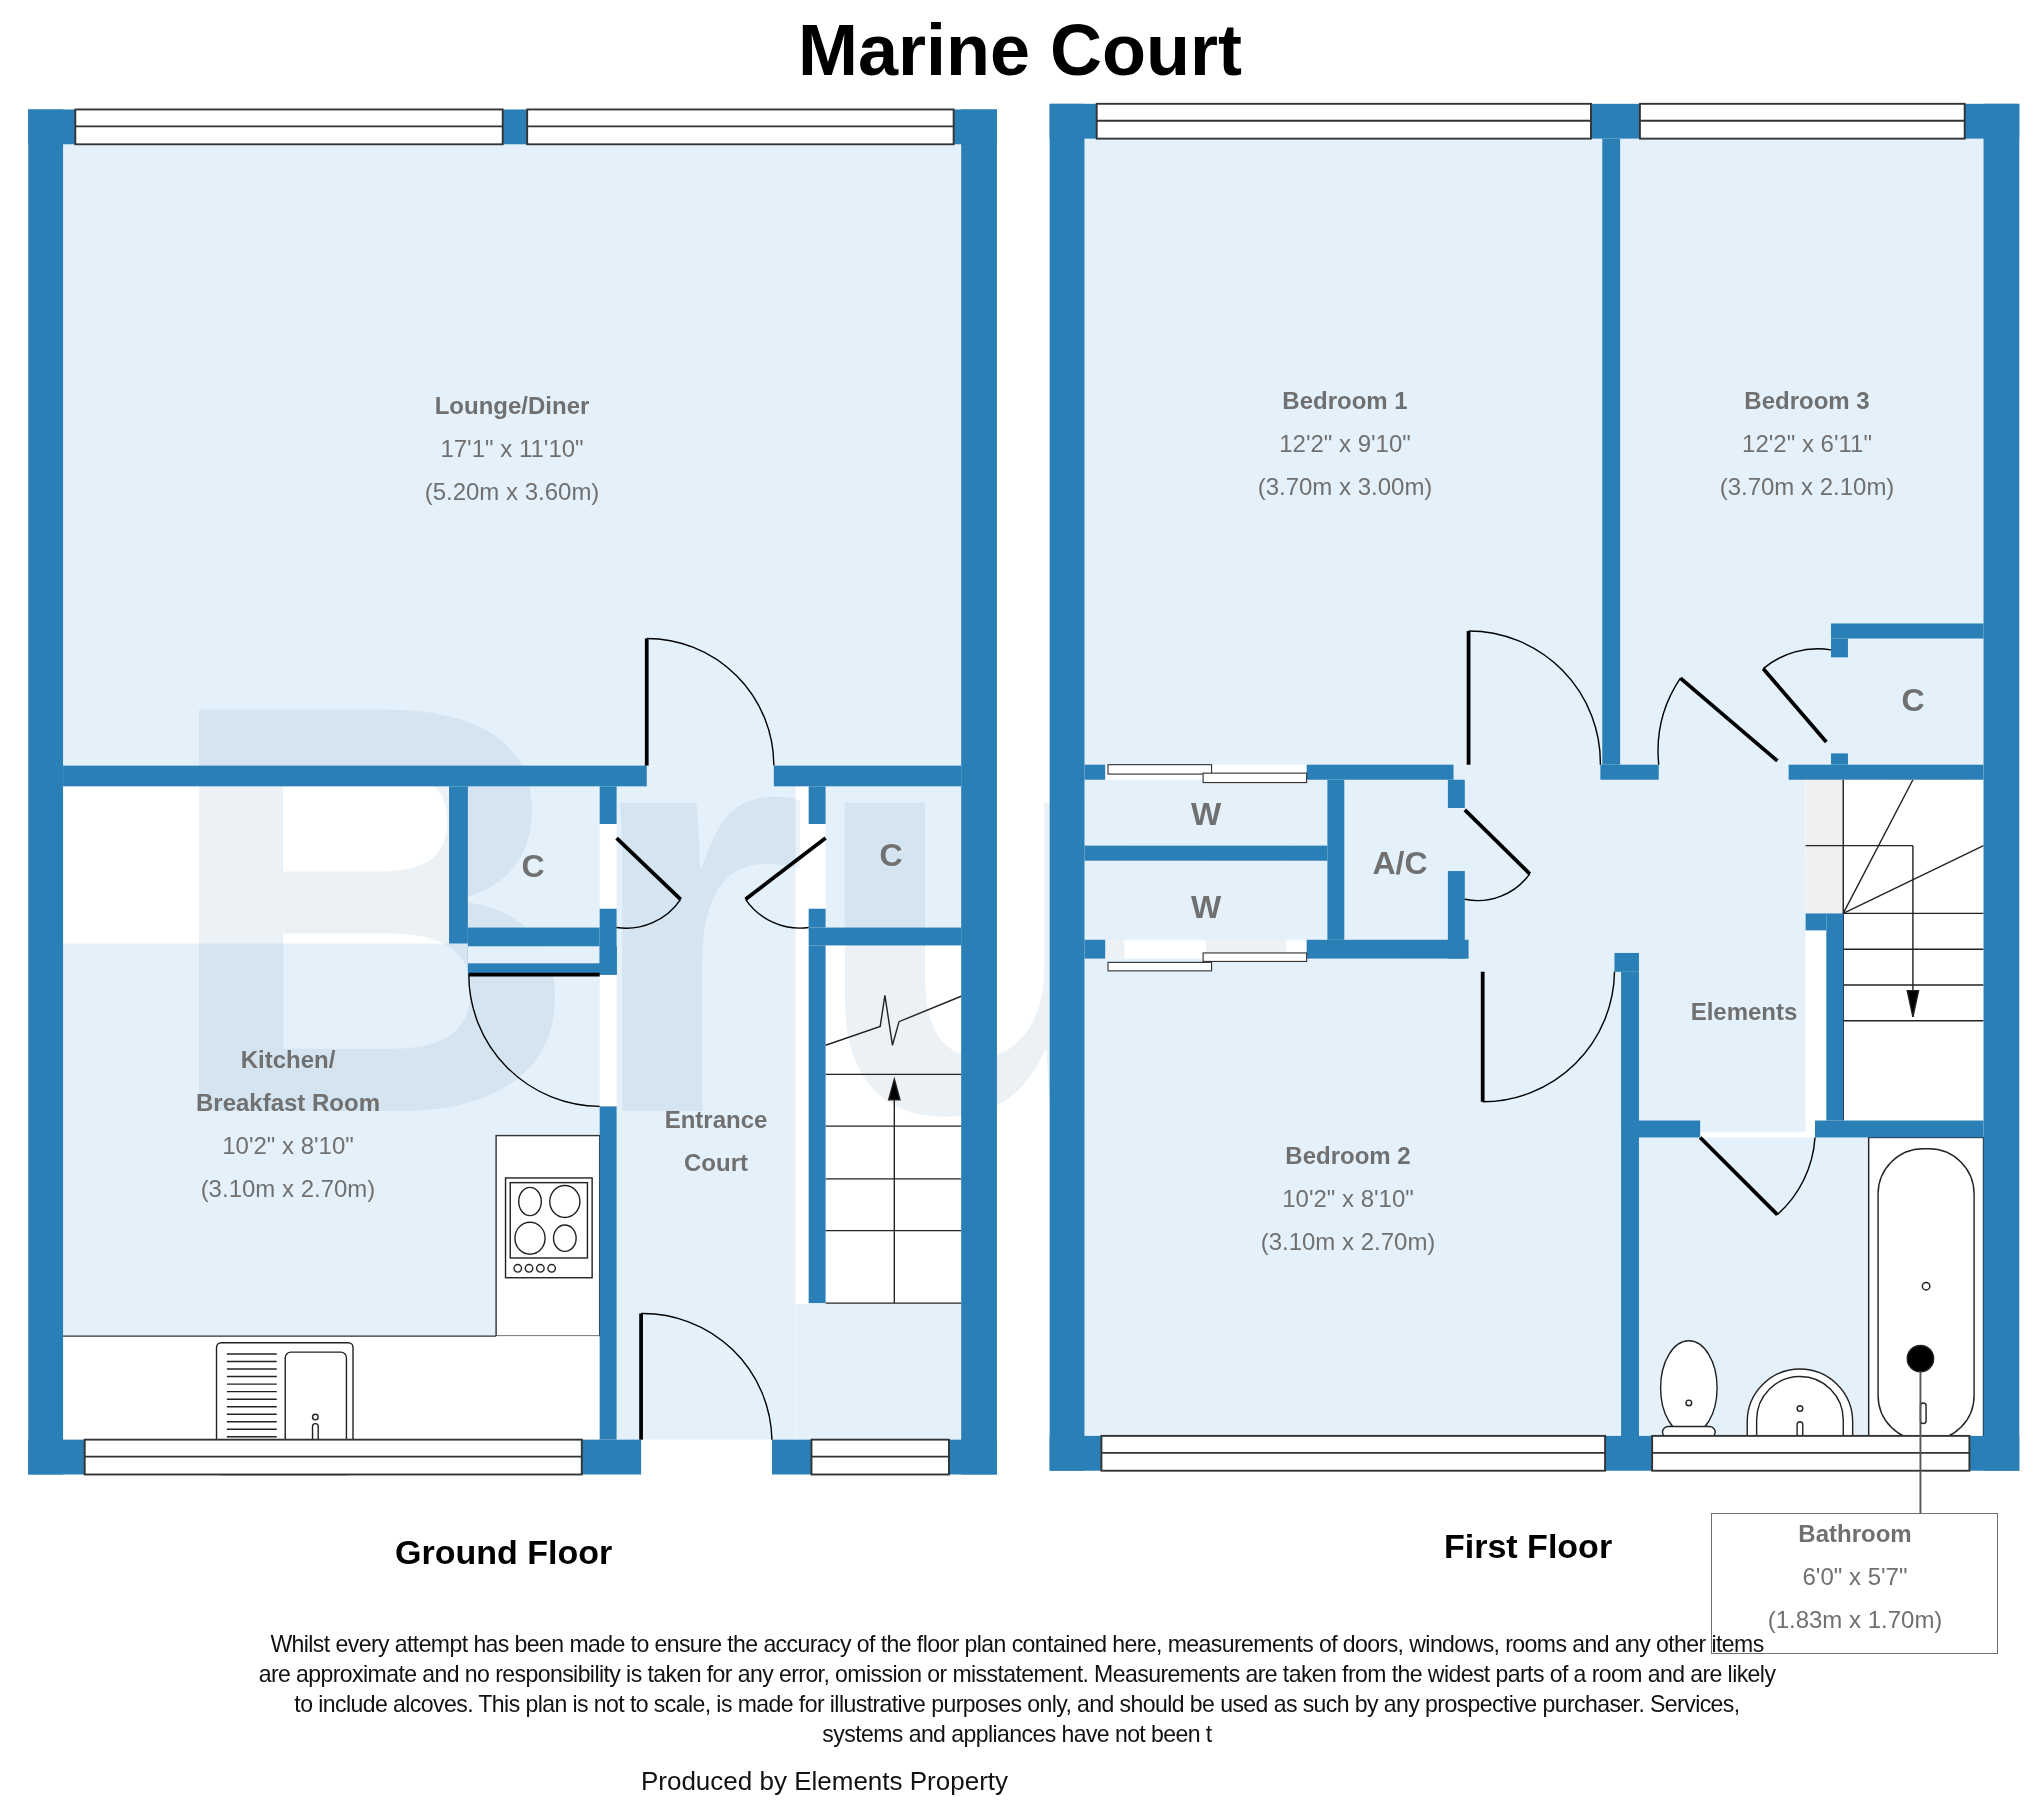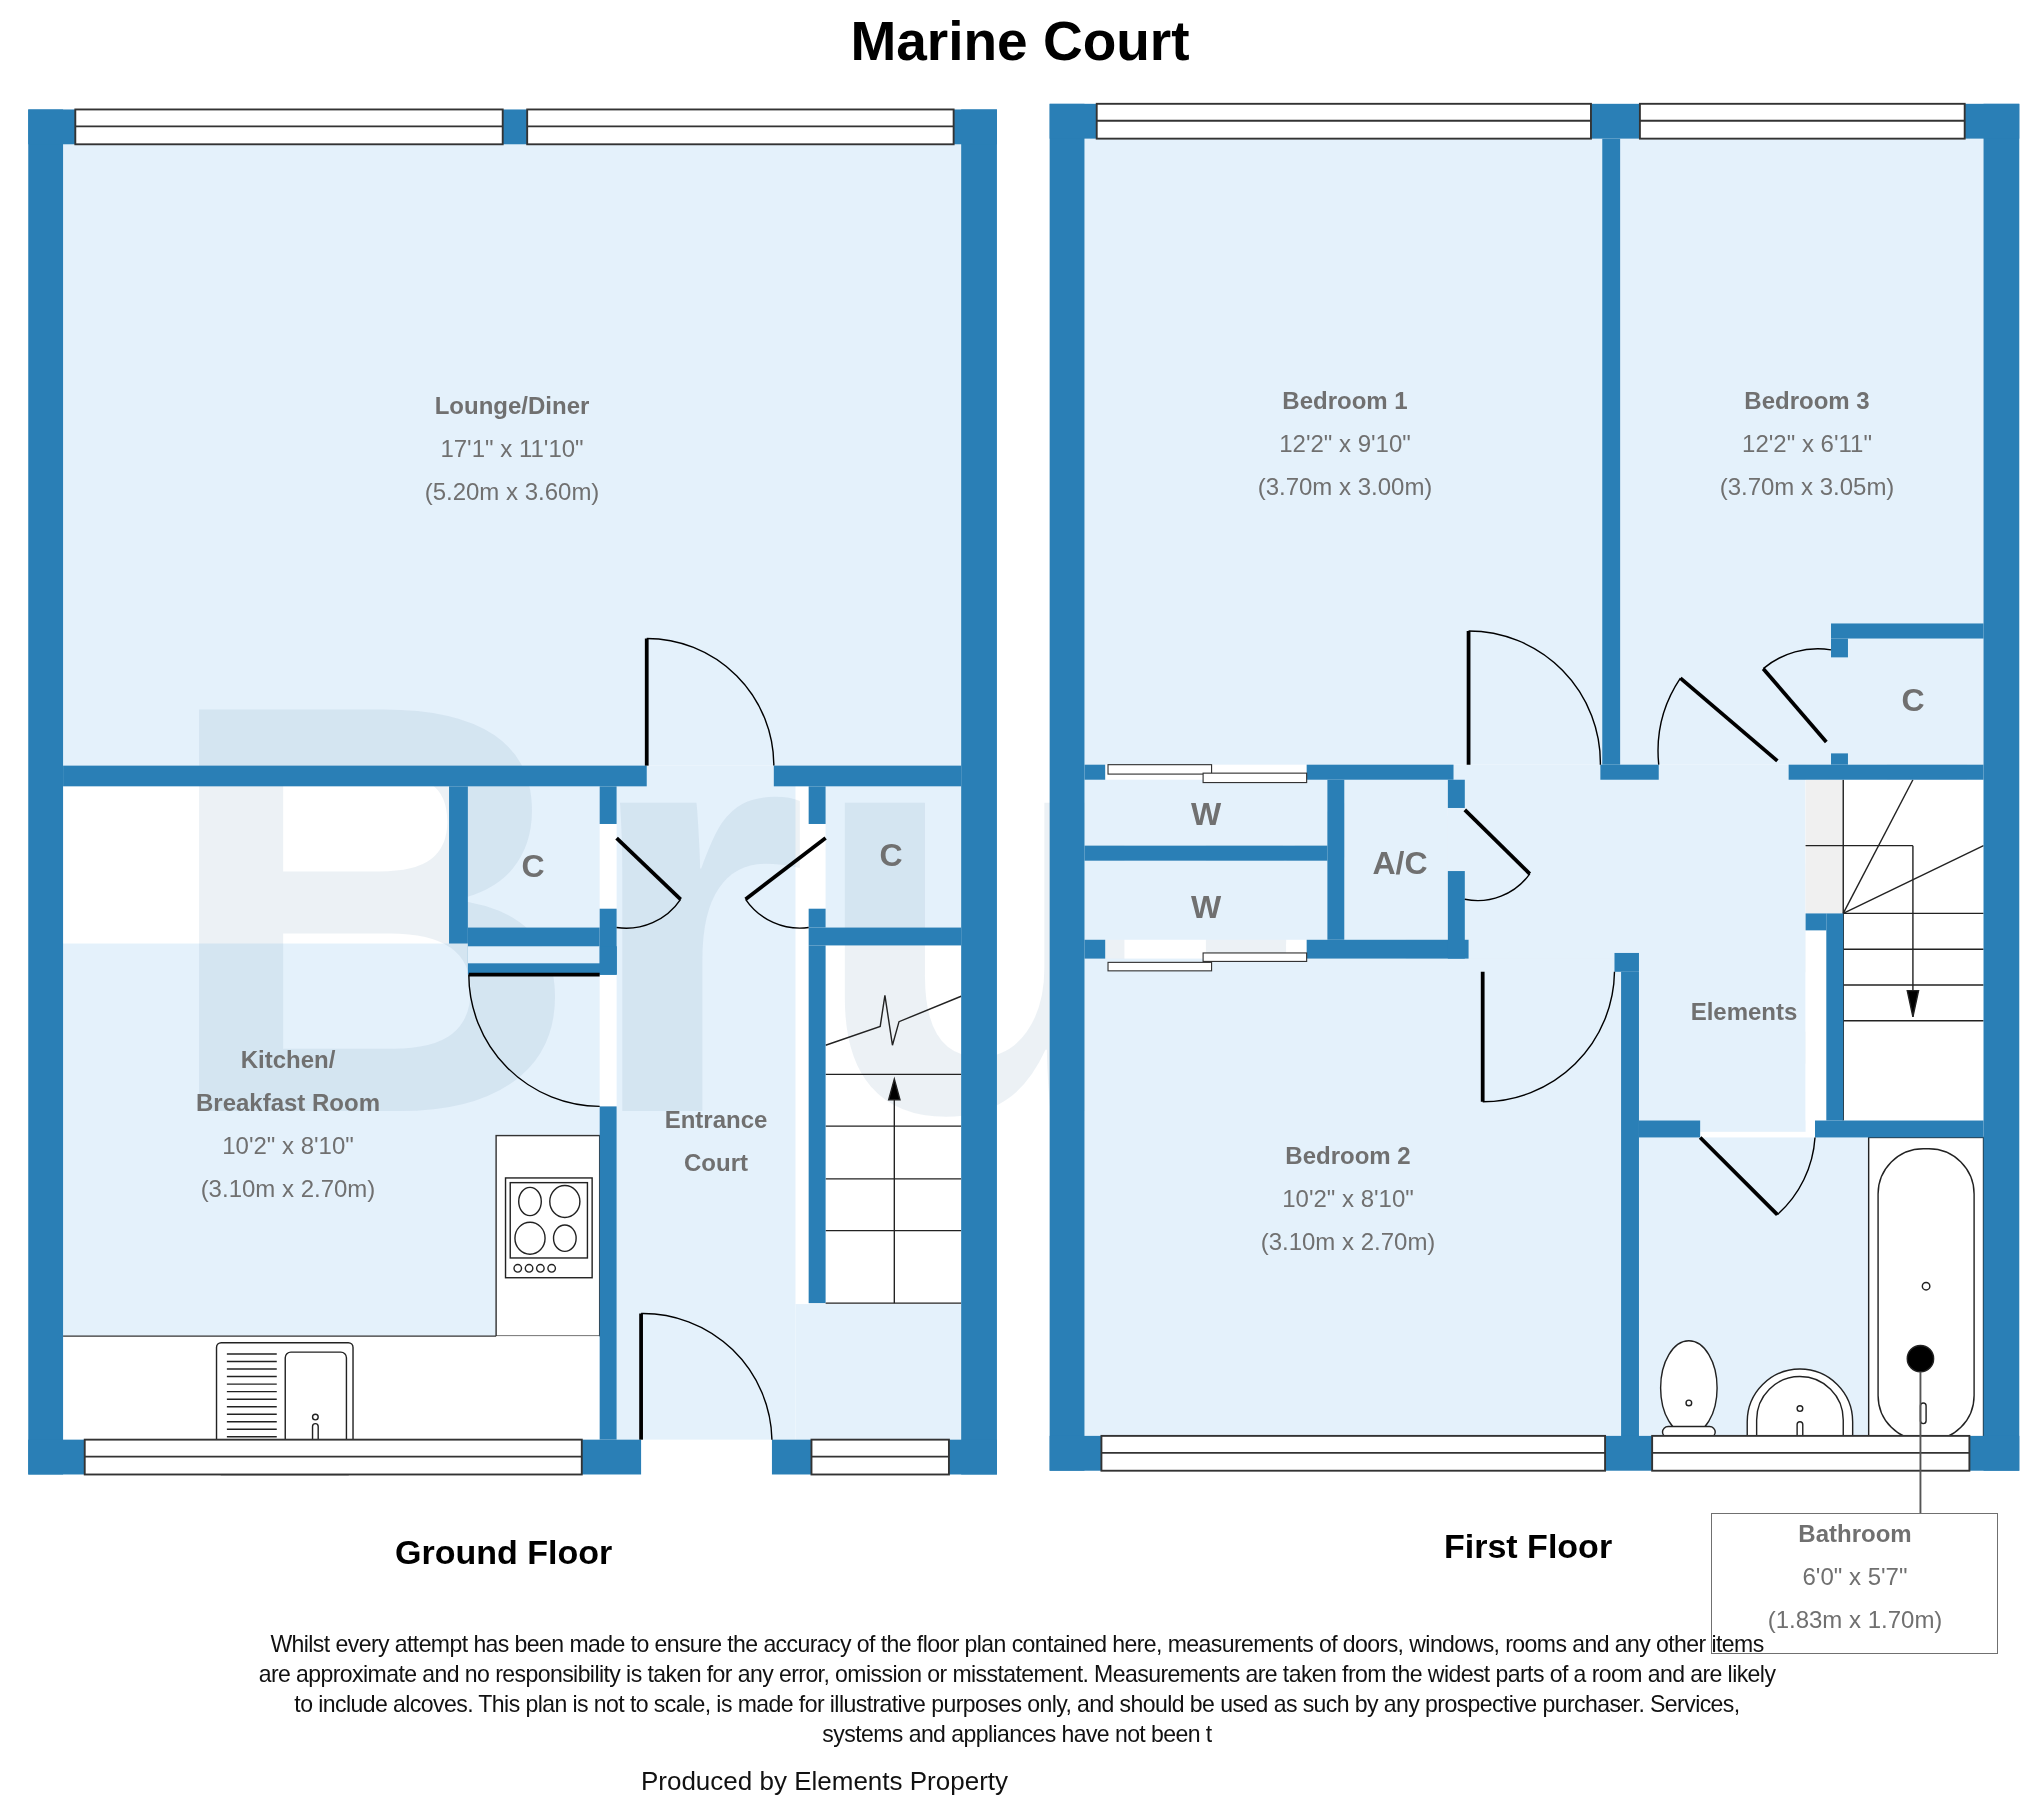--- a/index.html
+++ b/index.html
@@ -1,18 +1,18 @@
 <!DOCTYPE html>
 <html style="font-size:15px"><head>
 <meta charset="utf-8">
 <style>
   html, body { margin:0; padding:0; background:#ffffff; }
   body { width:2040px; height:1808px; position:relative; overflow:hidden; font-family:"Liberation Sans", sans-serif; }
   #plan { position:absolute; left:0; top:0; width:2040px; height:1808px; }
-  .title { position:absolute; left:0; width:2040px; top:9.4px; text-align:center; font-weight:bold; font-size:55px; color:#000; }
+  .title { position:absolute; left:0; width:2040px; top:9.4px; text-align:center; font-weight:bold; font-size:72px; color:#000; }
   .floor-label { position:absolute; font-weight:bold; font-size:34px; color:#000; }
   .room-label { position:absolute; text-align:center; color:#707070; font-size:24px; line-height:43px; transform:translateX(-50%); white-space:nowrap; }
   .room-label .name { font-weight:bold; display:block; }
   .room-label .dim { display:block; }
   .small-label { position:absolute; color:#707070; font-weight:bold; font-size:32px; transform:translate(-50%,-50%); }
   .bath-box { position:absolute; left:1711px; top:1513px; width:285px; height:139px; border:1.9px solid #707070; background:#fff; }
   .disclaimer { position:absolute; left:226px; width:1582px; top:1629px; text-align:center; font-family:"Liberation Sans", sans-serif; font-size:24px; line-height:30px; color:#111; letter-spacing:-0.6px; transform:scaleX(0.96); transform-origin:center top; }
   .producer { position:absolute; left:0; width:1649px; top:1766px; text-align:center; font-size:26px; color:#111; }
 </style>
 </head>
@@ -282,21 +282,21 @@
 
 <div class="room-label" style="left:1345px; top:379px;">
   <span class="name">Bedroom 1</span>
   <span class="dim">12'2" x 9'10"</span>
   <span class="dim">(3.70m x 3.00m)</span>
 </div>
 
 <div class="room-label" style="left:1807px; top:379px;">
   <span class="name">Bedroom 3</span>
   <span class="dim">12'2" x 6'11"</span>
-  <span class="dim">(3.70m x 3.05m)</span>
+  <span class="dim">(3.70m x 2.10m)</span>
 </div>
 
 <div class="room-label" style="left:1348px; top:1134px;">
   <span class="name">Bedroom 2</span>
   <span class="dim">10'2" x 8'10"</span>
   <span class="dim">(3.10m x 2.70m)</span>
 </div>
 
 <div class="room-label" style="left:1744px; top:990px;">
   <span class="name">Elements</span>

